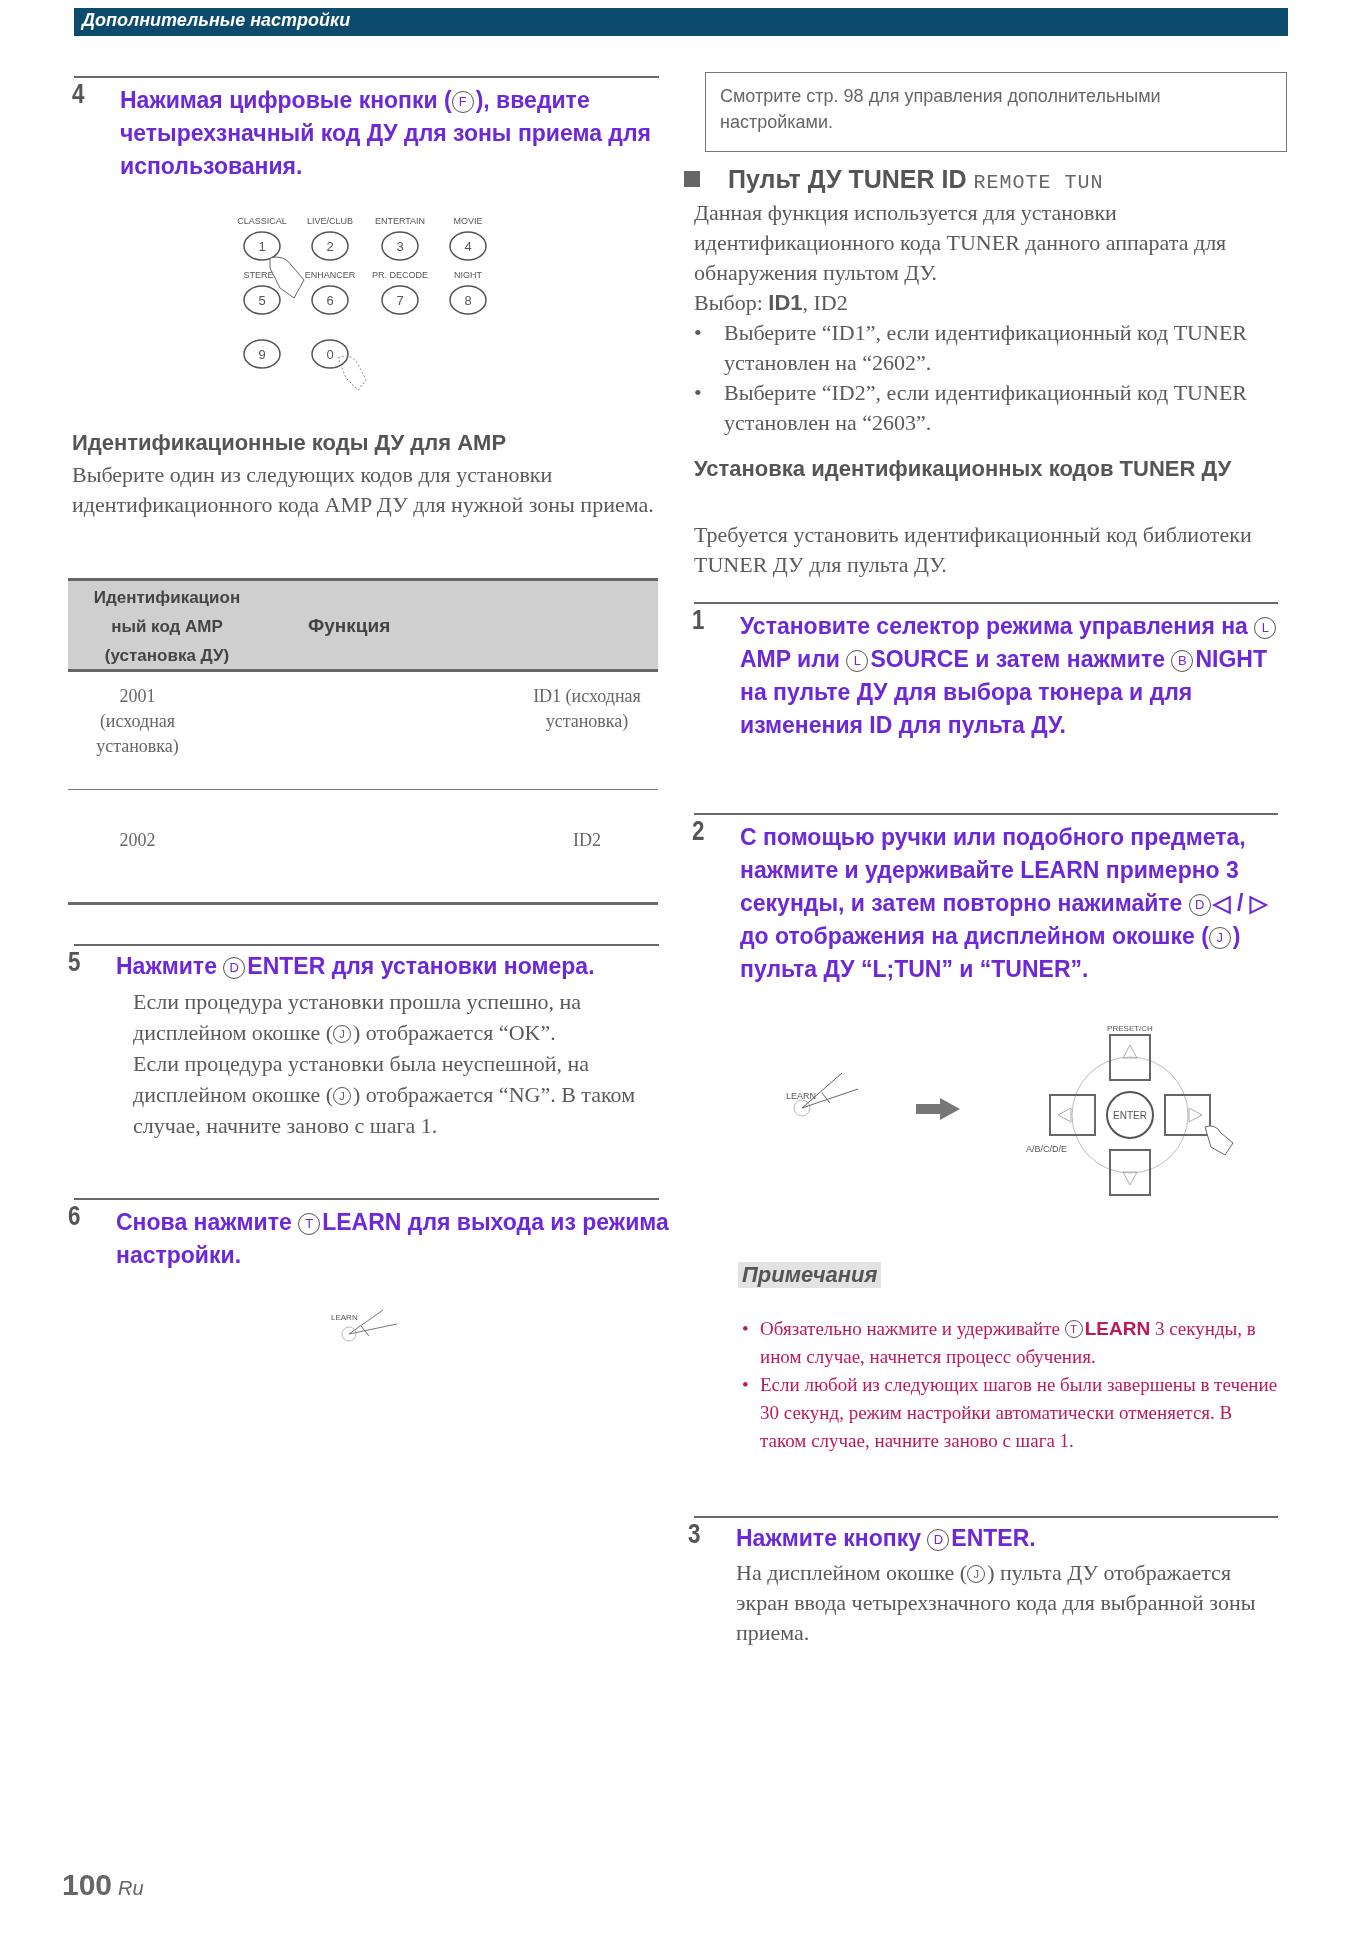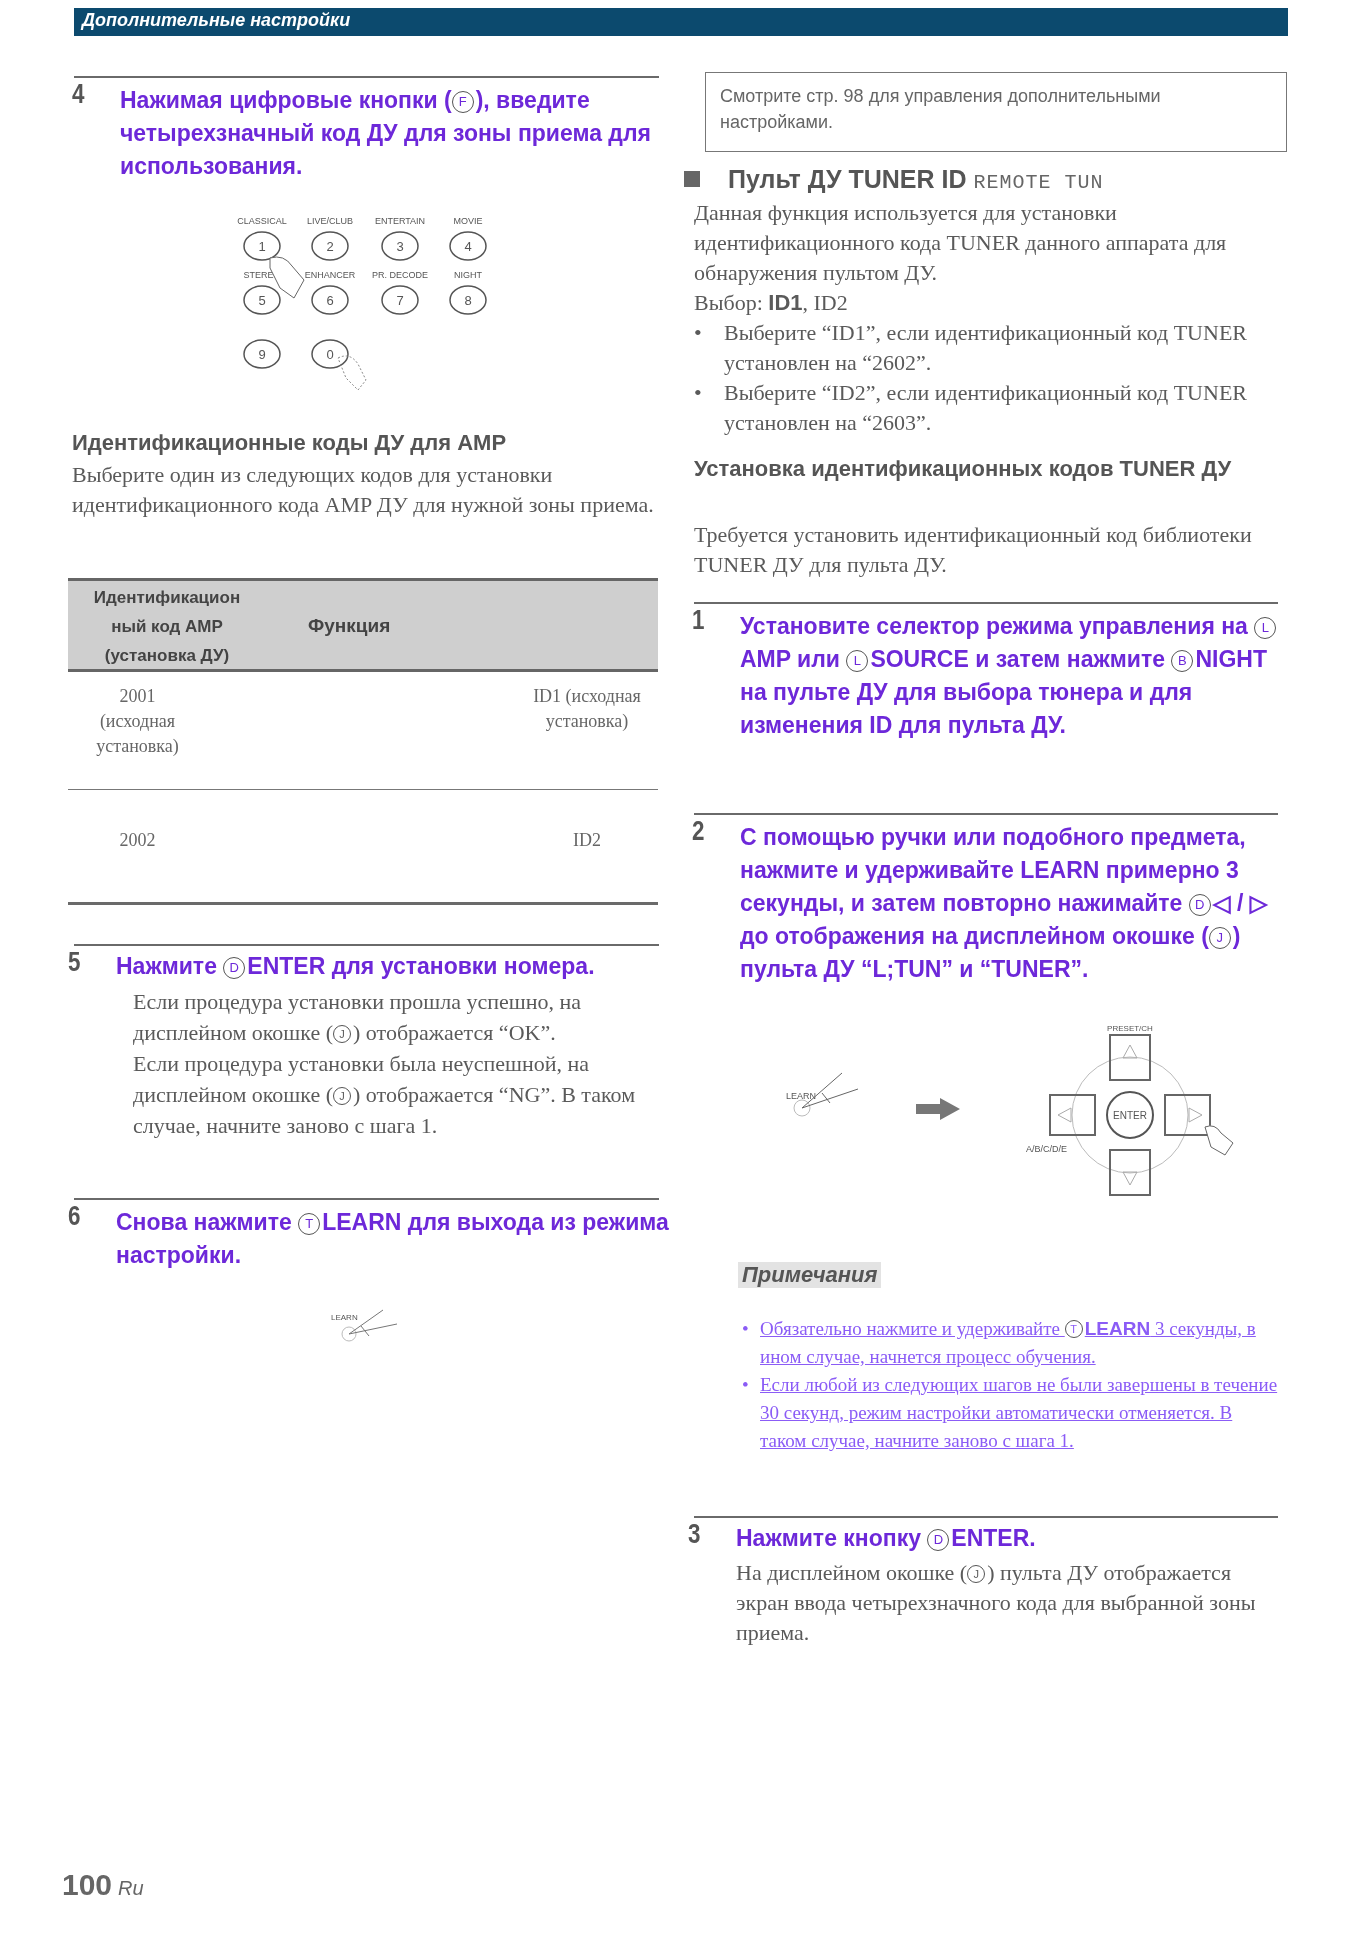--- a/index.html
+++ b/index.html
@@ -22,21 +22,21 @@
   
   .tbl { left:68px; top:578px; width:590px; }
   .tbl-head { position:absolute; left:0; top:0; width:590px; height:94px; background:#cfcfcf; border-top:3px solid #666; border-bottom:3px solid #666; box-sizing:border-box; }
   .th { position:absolute; font-family:"Liberation Sans", sans-serif; font-weight:bold; font-size:17px; line-height:29px; color:#444; }
   .td { position:absolute; font-family:"Liberation Serif", serif; font-size:18px; line-height:25px; color:#666; }
   .tc { text-align:center; }
   .bullet-list { position:absolute; font-family:"Liberation Serif", serif; font-size:22px; line-height:30px; color:#5a5a5a; }
   .bullet-list .li { position:relative; padding-left:34px; }
   .bullet-list .li::before { content:"•"; position:absolute; left:4px; }
   .notes-title { left:738px; top:1262px; font-family:"Liberation Sans", sans-serif; font-style:italic; font-weight:bold; font-size:22px; color:#555; background:#e3e3e3; padding:0 4px; }
-  .notes-list { position:absolute; left:742px; top:1315px; width:540px; font-family:"Liberation Serif", serif; font-size:19px; line-height:28px; color:#8b5cf6;text-decoration:underline; }
+  .notes-list { position:absolute; left:742px; top:1315px; width:540px; font-family:"Liberation Serif", serif; font-size:19px; line-height:28px; color:#be185d; }
   .notes-list .li { position:relative; padding-left:18px; }
   .notes-list .li::before { content:"•"; position:absolute; left:0; }
   .page-num { left:62px; top:1868px; font-family:"Liberation Sans", sans-serif; font-weight:bold; font-size:30px; color:#666; }
   .page-num i { font-weight:normal; font-size:20px; margin-left:6px; }
   .lcd { font-family:"Liberation Mono", monospace; font-weight:normal; font-size:20px; letter-spacing:1px; color:#666; }
   svg text { font-family:"Liberation Sans", sans-serif; fill:#555; }
 </style>
 </head>
 <body>
 

